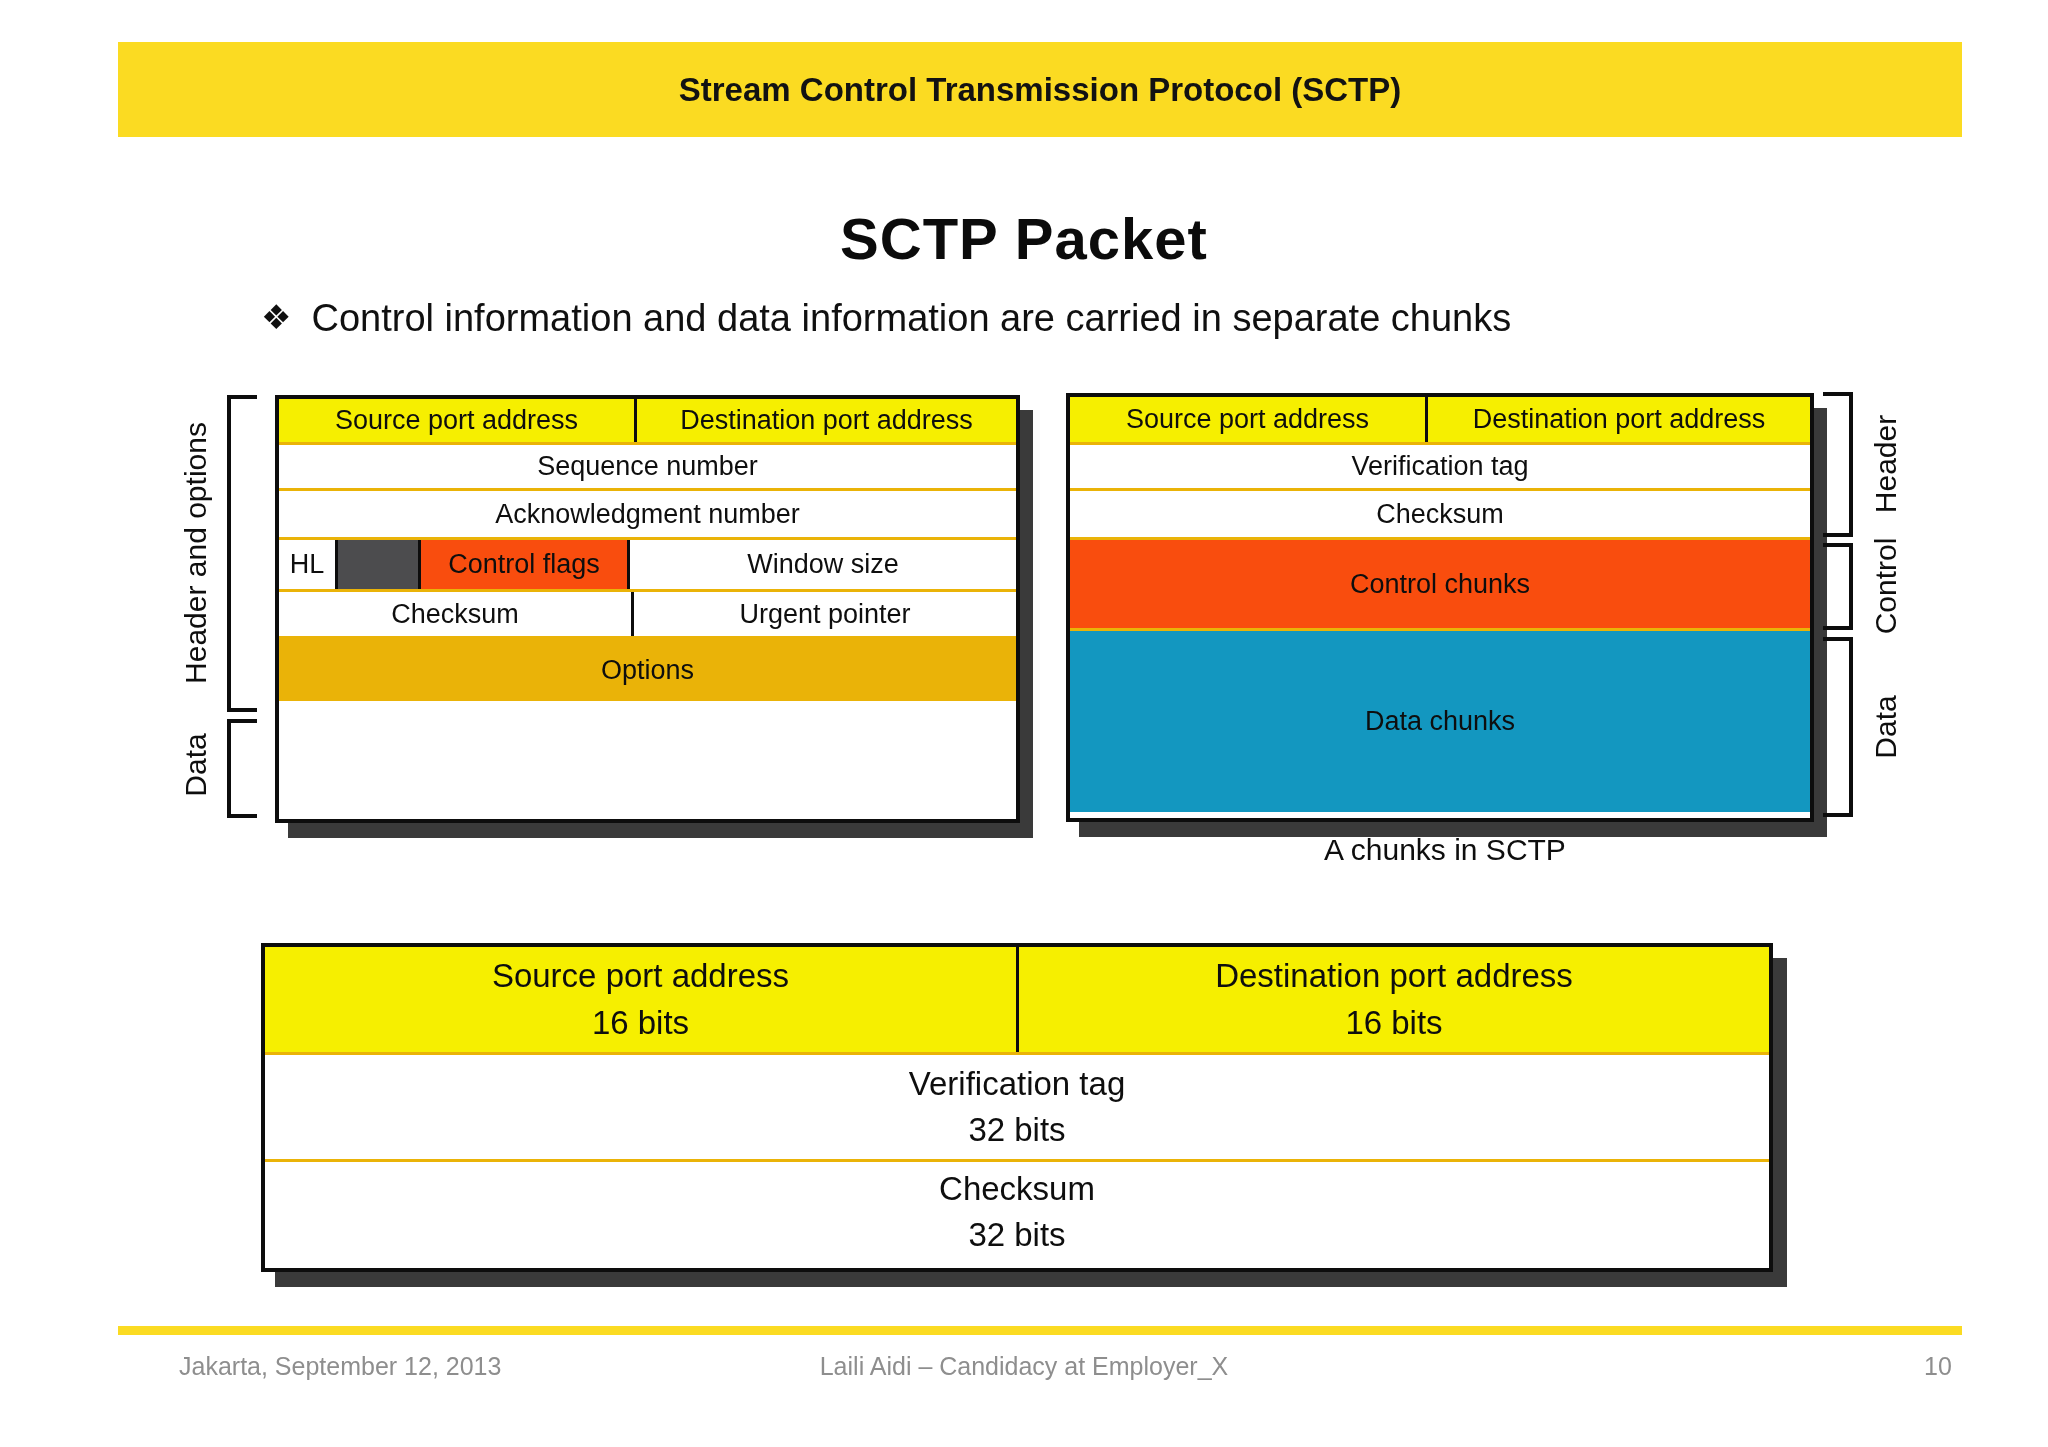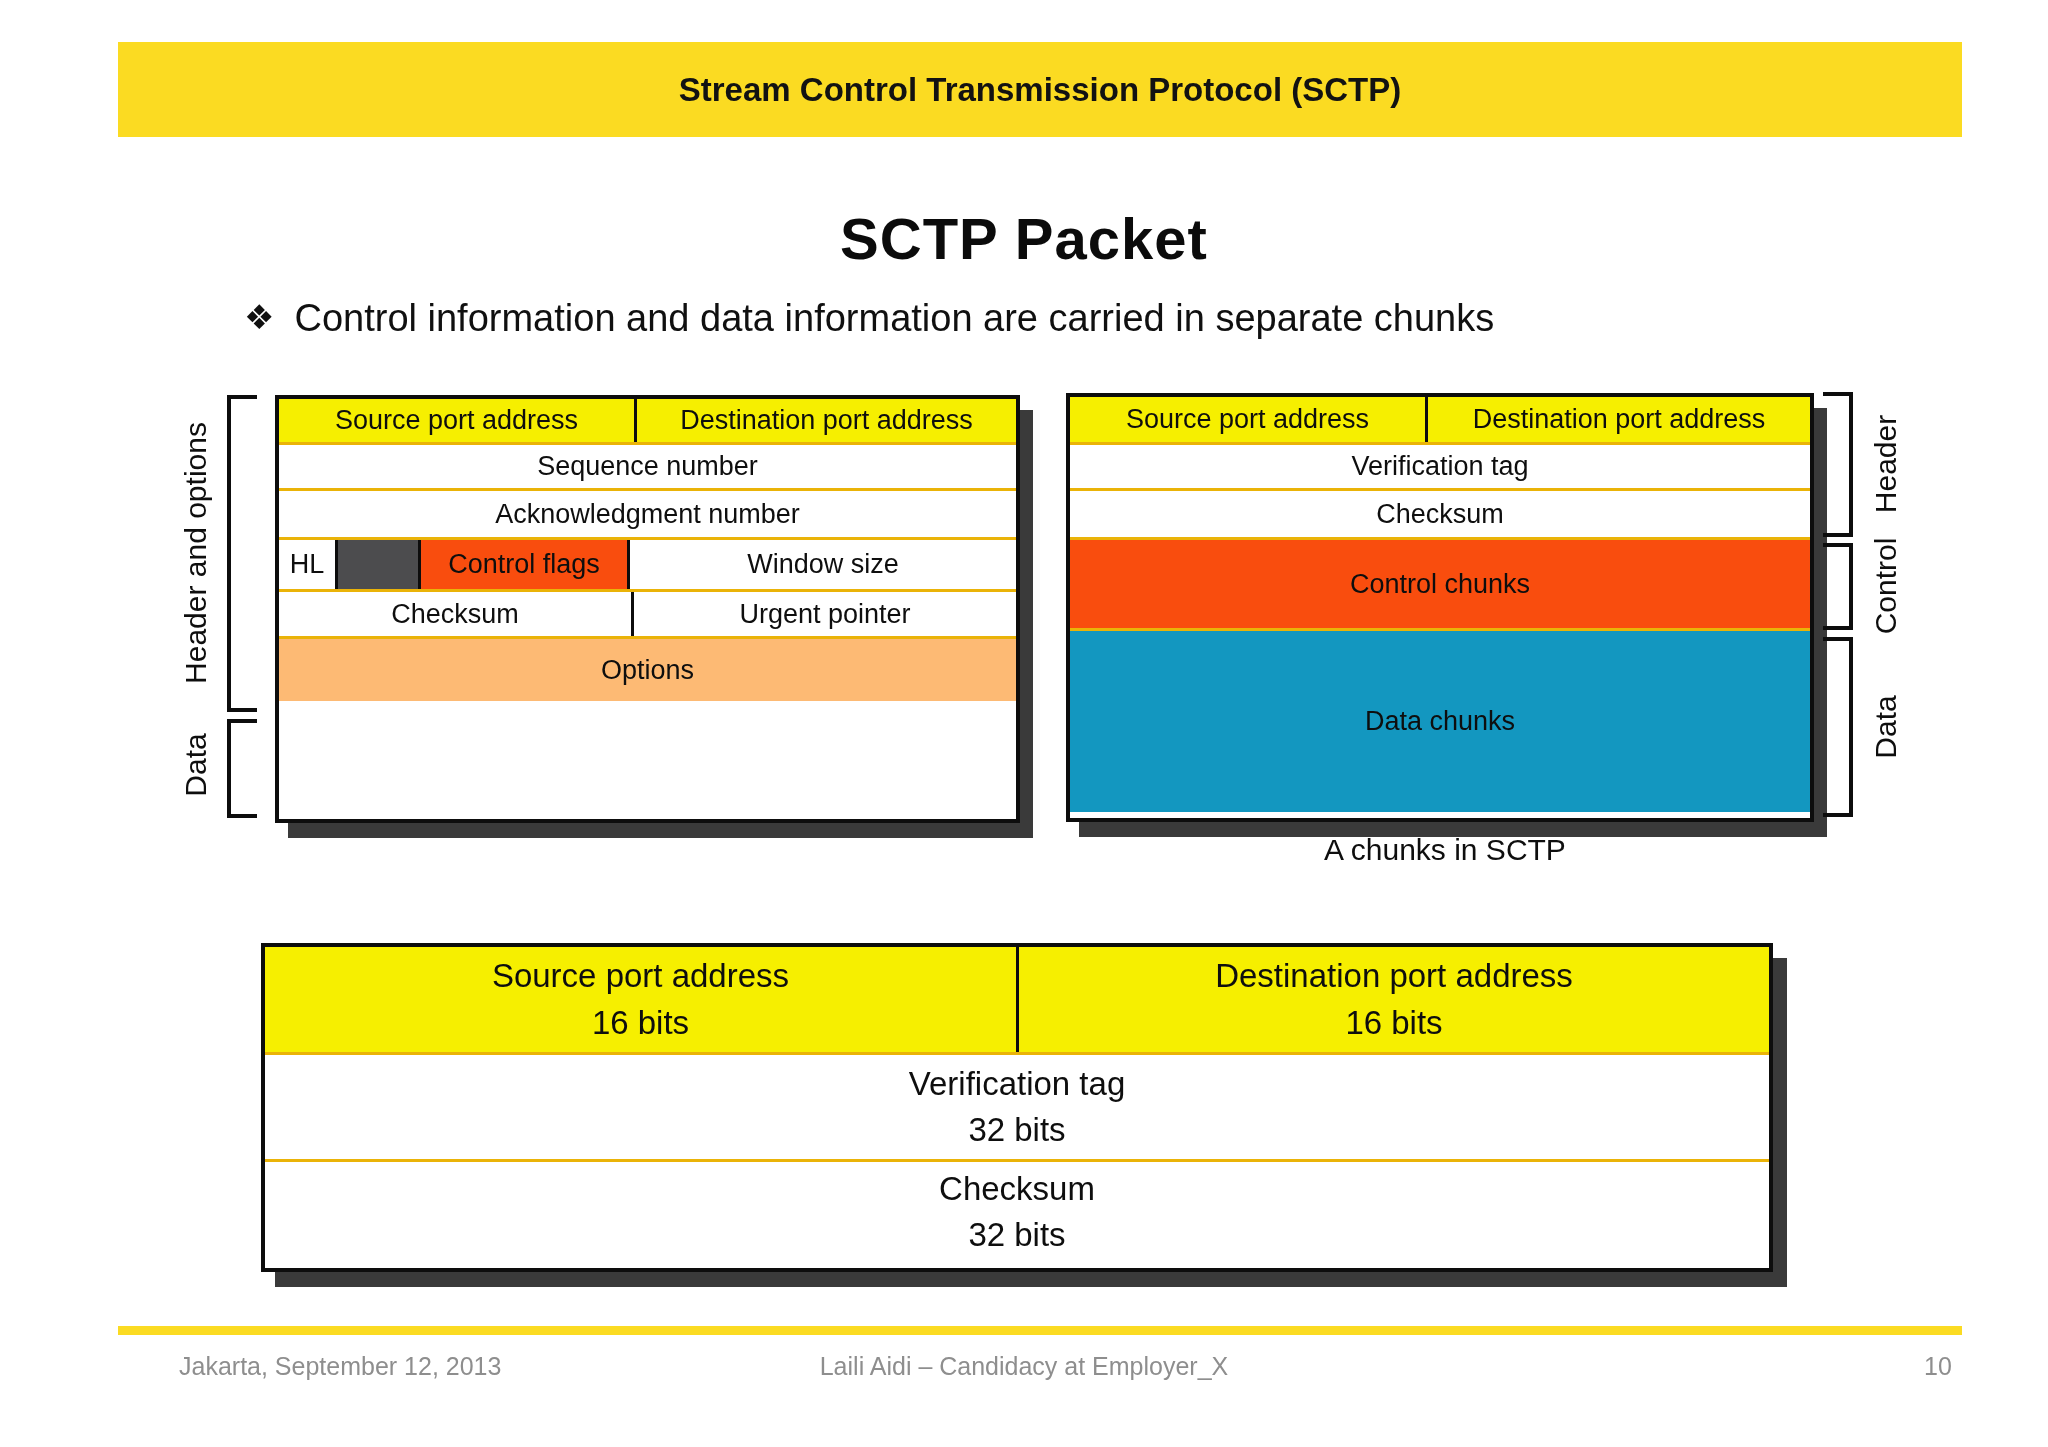--- a/index.html
+++ b/index.html
@@ -8,42 +8,42 @@
   .slide { position:relative; width:2048px; height:1447px; background:#fff; overflow:hidden; }
 
   
   .banner { position:absolute; left:118px; top:42px; width:1844px; height:95px;
             background:#fbdb22; display:flex; align-items:center; justify-content:center; }
   .banner span { font-size:33px; font-weight:bold; color:#121212; }
 
   
   .title { position:absolute; left:0; top:180px; width:2048px; text-align:center;
            font-size:58px; font-weight:bold; color:#0b0b0b; letter-spacing:1px;margin-top:25px; }
-  .bullet { position:absolute; left:244px; top:297px; width:1650px; font-size:38px; color:#101010; }
+  .bullet { position:absolute; left:261px; top:297px; width:1650px; font-size:38px; color:#101010; }
   .bullet .bullet-icon { font-size:34px; margin-right:20px; position:relative; top:-2px; }
 
   
   .pktbox { position:absolute; border:4px solid #0d0d0d; background:#fff;
             box-shadow:13px 15px 0 #3a3a3a; }
   .tcp  { left:275px;  top:395px; width:745px; height:428px; }
   .sctp { left:1066px; top:393px; width:748px; height:429px; }
   .common { position:absolute; left:261px; top:943px; width:1512px; height:329px;
             border:4px solid #0d0d0d; background:#fff; box-shadow:14px 15px 0 #3a3a3a; }
 
   .row { display:flex; width:100%; }
   .bt  { border-top:3px solid #eab308; }
   .cell { display:flex; align-items:center; justify-content:center; text-align:center;
           font-size:27px; color:#0e0e0e; min-width:0; }
   .bl { border-left:3px solid #0d0d0d; }
   .grow { flex:1 1 auto; }
 
   .yellow    { background:#f6ef00; }
   .orange    { background:#f94d0e; }
   .gray      { background:#4c4c4e; }
-  .lightblue { background:#fdba74; }
+  .lightblue { background:#eab308; }
   .teal      { background:#1397c0; }
 
   
   .tcp-r1 { height:43px; } .tcp-r2 { height:46px; } .tcp-r3 { height:49px; }
   .tcp-r4 { height:52px; } .tcp-r5 { height:47px; } .tcp-r6 { height:65px; } .tcp-r7 { height:98px; }
   .w355 { flex:0 0 355px; } .w56 { flex:0 0 56px; } .w83 { flex:0 0 83px; }
   .w209 { flex:0 0 209px; } .w352 { flex:0 0 352px; }
 
   
   .sctp-r1 { height:45px; } .sctp-r2 { height:46px; } .sctp-r3 { height:49px; }

